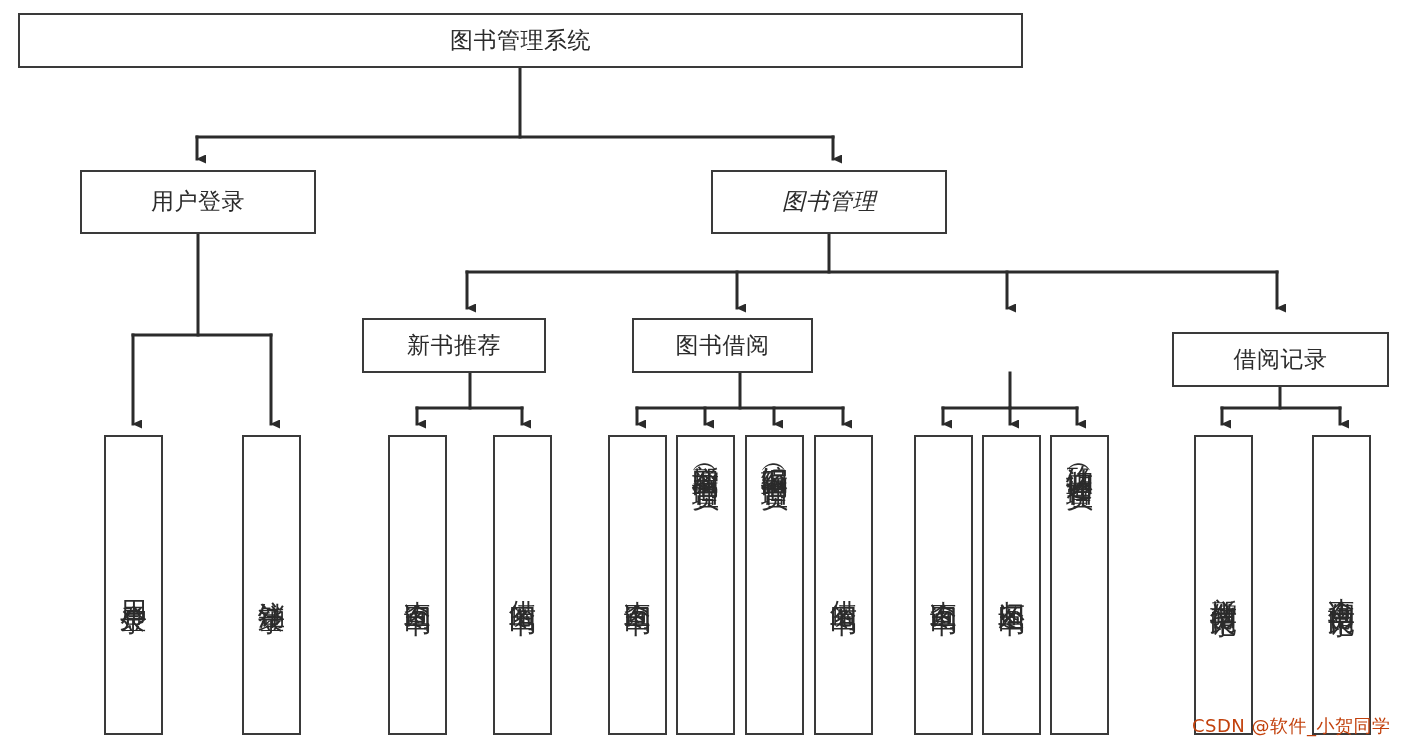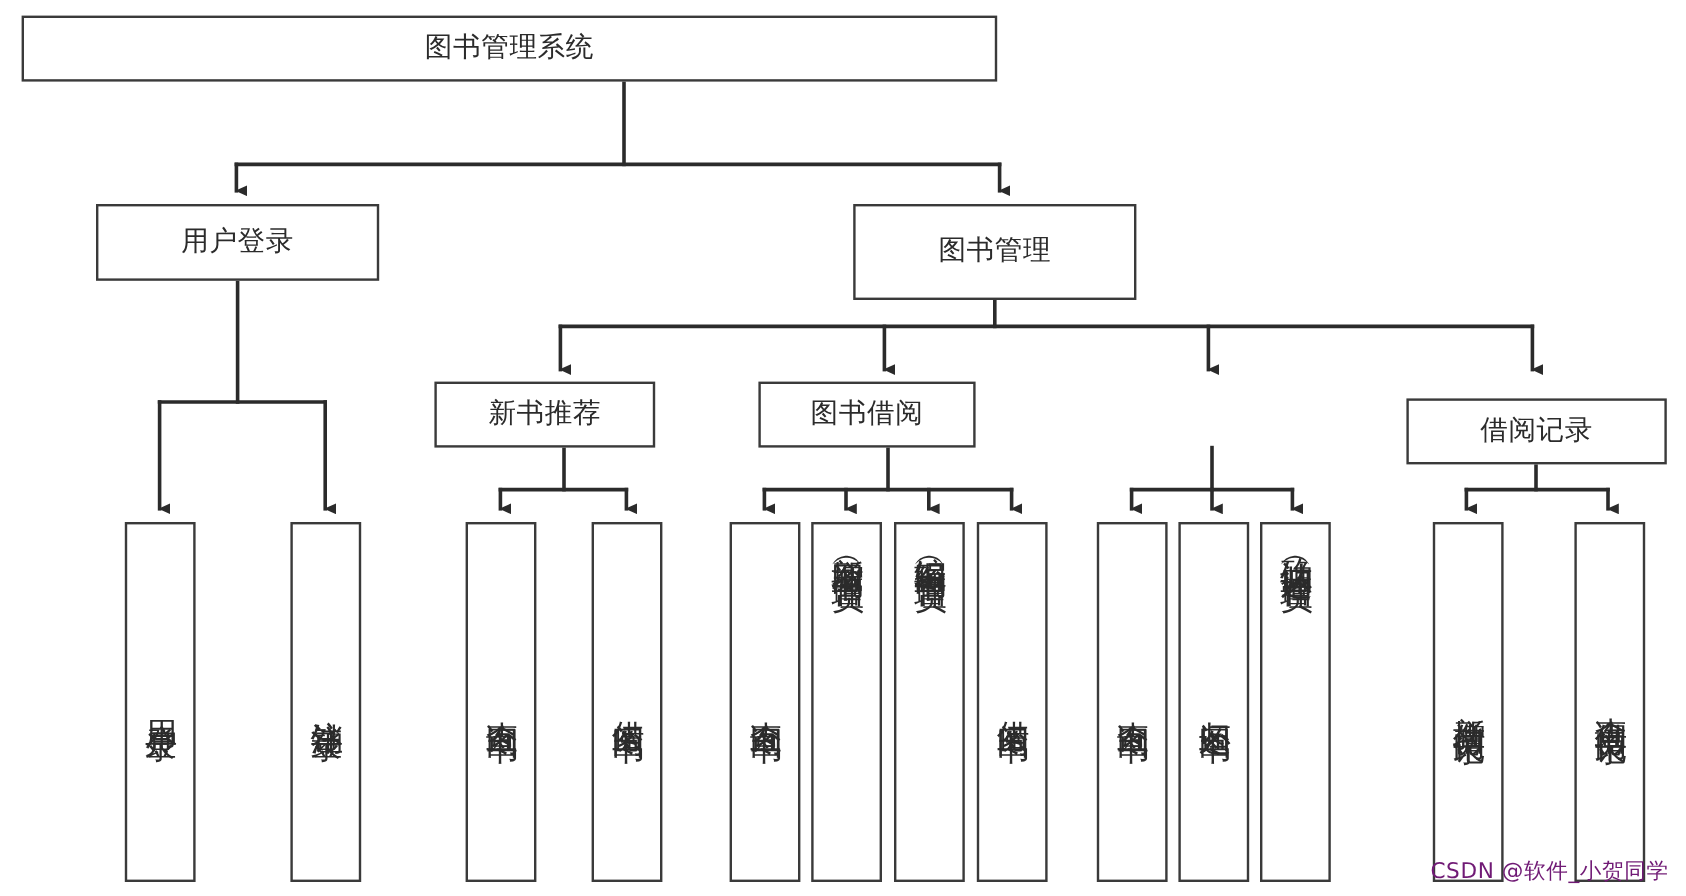--- a/index.html
+++ b/index.html
@@ -64,21 +64,21 @@
     letter-spacing: 3px;
     white-space: nowrap;
   }
   .node.vert.centered {
     align-items: center;
     padding-top: 0;
   }
   .watermark {
     position: absolute;
     font-size: 18px;
-    color: #701a75;
+    color: #c2410c;
     white-space: nowrap;
     z-index: 5;
     letter-spacing: 0.5px;
   }
 </style>
 </head>
 <body>
 
 <div id="diagram-root">
 
@@ -125,28 +125,28 @@
       <path d="M1010,408 L1010,424" marker-end="url(#arrowhead)"></path>
       <path d="M1077,408 L1077,424" marker-end="url(#arrowhead)"></path>
 
       <path d="M1280,373 L1280,408"></path>
       <path d="M1222,408 L1340,408"></path>
       <path d="M1222,408 L1222,424" marker-end="url(#arrowhead)"></path>
       <path d="M1340,408 L1340,424" marker-end="url(#arrowhead)"></path>
     </g>
   </svg>
 
-  <div class="node root horiz" style="left:18px; top:13px; width:813px; height:55px;">
+  <div class="node root horiz" style="left:18px; top:13px; width:1005px; height:55px;">
     <span class="node-label">图书管理系统</span>
   </div>
 
   <div class="node horiz" style="left:80px; top:170px; width:236px; height:64px;">
     <span class="node-label">用户登录</span>
   </div>
-  <div class="node horiz" style="left:711px; top:170px; width:236px; height:80px;">
+  <div class="node horiz" style="left:711px; top:170px; width:236px; height:64px;font-style:italic;">
     <span class="node-label">图书管理</span>
   </div>
 
   <div class="node horiz" style="left:362px; top:318px; width:184px; height:55px;">
     <span class="node-label">新书推荐</span>
   </div>
   <div class="node horiz" style="left:632px; top:318px; width:181px; height:55px;">
     <span class="node-label">图书借阅</span>
   </div>
   <div class="node horiz" style="left:1172px; top:318px; width:217px; height:55px;margin-top:14px;">

